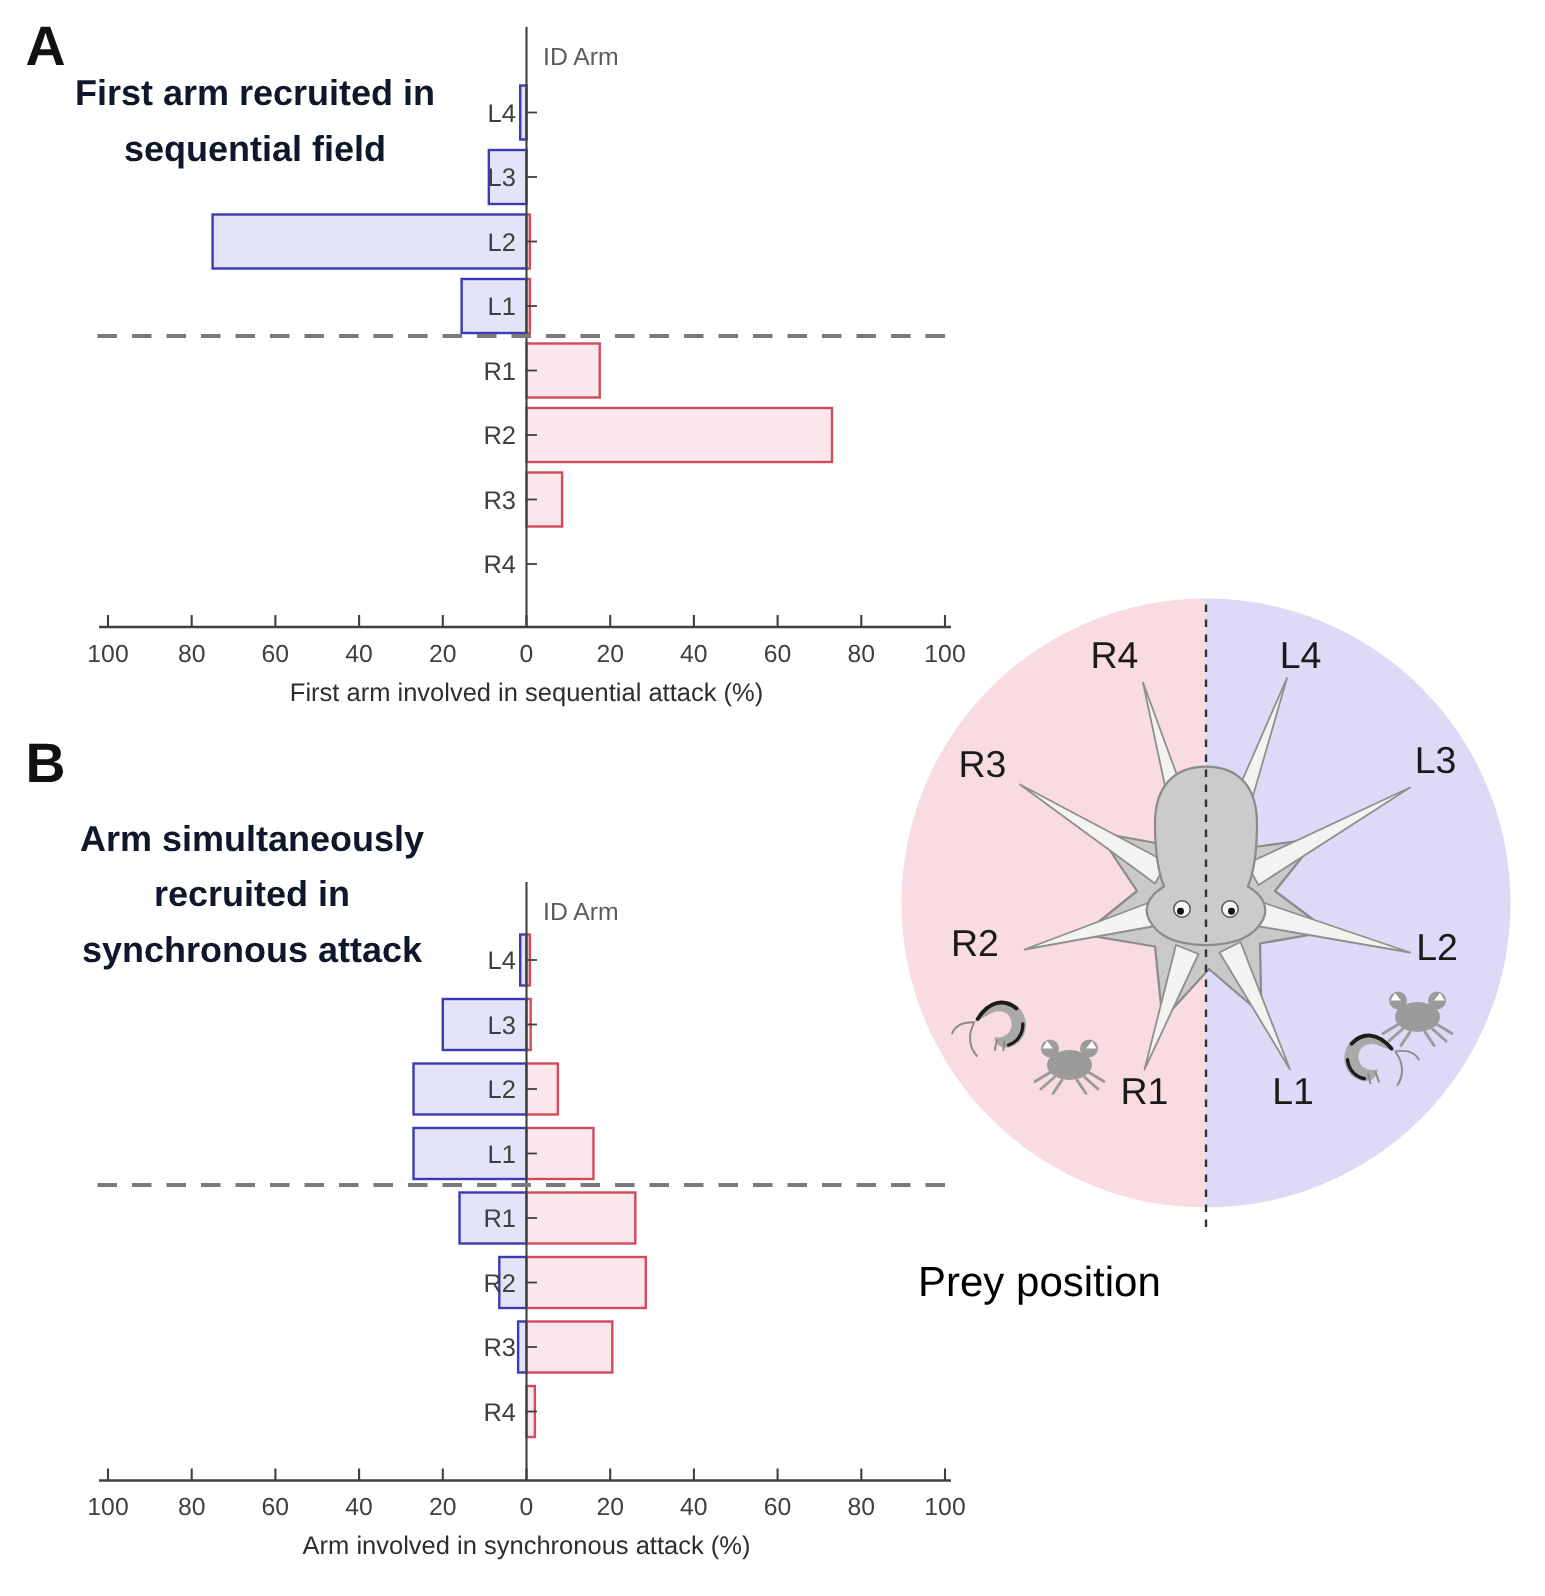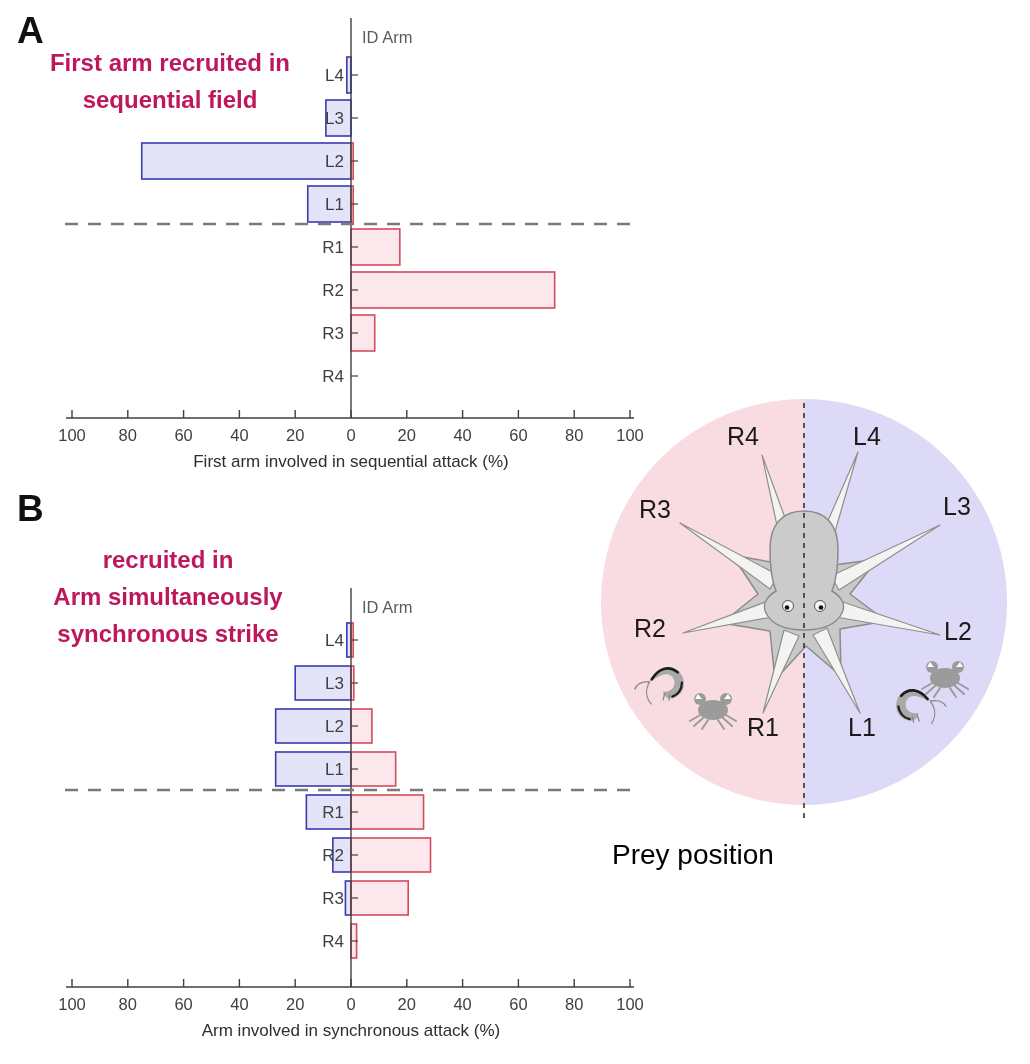--- a/index.html
+++ b/index.html
@@ -4,21 +4,21 @@
 <style>
   html,body{margin:0;padding:0;background:#ffffff;}
   .stage{
     position:relative;width:1030px;height:1064px;background:#ffffff;overflow:hidden;
     font-family:"Liberation Sans", sans-serif;
   }
   .panel-letter{
     position:absolute;font-size:37px;font-weight:bold;color:#111;line-height:1;
   }
   .panel-title{
-    position:absolute;text-align:center;font-weight:bold;color:#be185d;
+    position:absolute;text-align:center;font-weight:bold;color:#0f172a;
     font-size:24px;line-height:37px;letter-spacing:0px;
   }
   .caption{
     position:absolute;left:612px;top:836px;width:420px;
     font-size:28px;line-height:37px;color:#000000;font-weight:400;
   }
   svg{position:absolute;overflow:visible;}
   text{font-family:"Liberation Sans", sans-serif;}
 </style>
 </head>
@@ -81,23 +81,23 @@
       <text x="534.2" y="431" text-anchor="middle" font-size="16.5" fill="#3f3f3f">80</text>
       <line x1="590" y1="408" x2="590" y2="400" stroke="#3f3f3f" stroke-width="1.4"></line>
       <text x="590" y="431" text-anchor="middle" font-size="16.5" fill="#3f3f3f">100</text>
       <line x1="25" y1="214" x2="594" y2="214" stroke="#7a7a7a" stroke-width="2.6" stroke-dasharray="13 10"></line>
       <text x="322" y="33" font-size="16.5" fill="#5c5c5c">ID Arm</text>
       <text x="311" y="457" text-anchor="middle" font-size="17" fill="#2e2e2e">First arm involved in sequential attack (%)</text>
     </svg>
 
   <div class="panel-letter" style="left:17px;top:490px">B</div>
   <div class="panel-title" style="left:22px;top:541px;width:292px">
+    <div>Arm simultaneously</div>
     <div>recruited in</div>
-    <div>Arm simultaneously</div>
-    <div>synchronous strike</div>
+    <div>synchronous attack</div>
   </div>
   <svg id="chartB" width="660" height="566" style="left:40px;top:490px">
       <rect x="306.815" y="133" width="4.1850000000000005" height="34" fill="#e4e4f8" stroke="#3a3ab2" stroke-width="1.6"></rect>
       <rect x="311" y="133" width="2.232" height="34" fill="#fce8ec" stroke="#d24b5a" stroke-width="1.6"></rect>
       <rect x="255.2" y="176" width="55.8" height="34" fill="#e4e4f8" stroke="#3a3ab2" stroke-width="1.6"></rect>
       <rect x="311" y="176" width="2.79" height="34" fill="#fce8ec" stroke="#d24b5a" stroke-width="1.6"></rect>
       <rect x="235.67000000000002" y="219" width="75.33" height="34" fill="#e4e4f8" stroke="#3a3ab2" stroke-width="1.6"></rect>
       <rect x="311" y="219" width="20.925" height="34" fill="#fce8ec" stroke="#d24b5a" stroke-width="1.6"></rect>
       <rect x="235.67000000000002" y="262" width="75.33" height="34" fill="#e4e4f8" stroke="#3a3ab2" stroke-width="1.6"></rect>
       <rect x="311" y="262" width="44.64" height="34" fill="#fce8ec" stroke="#d24b5a" stroke-width="1.6"></rect>

